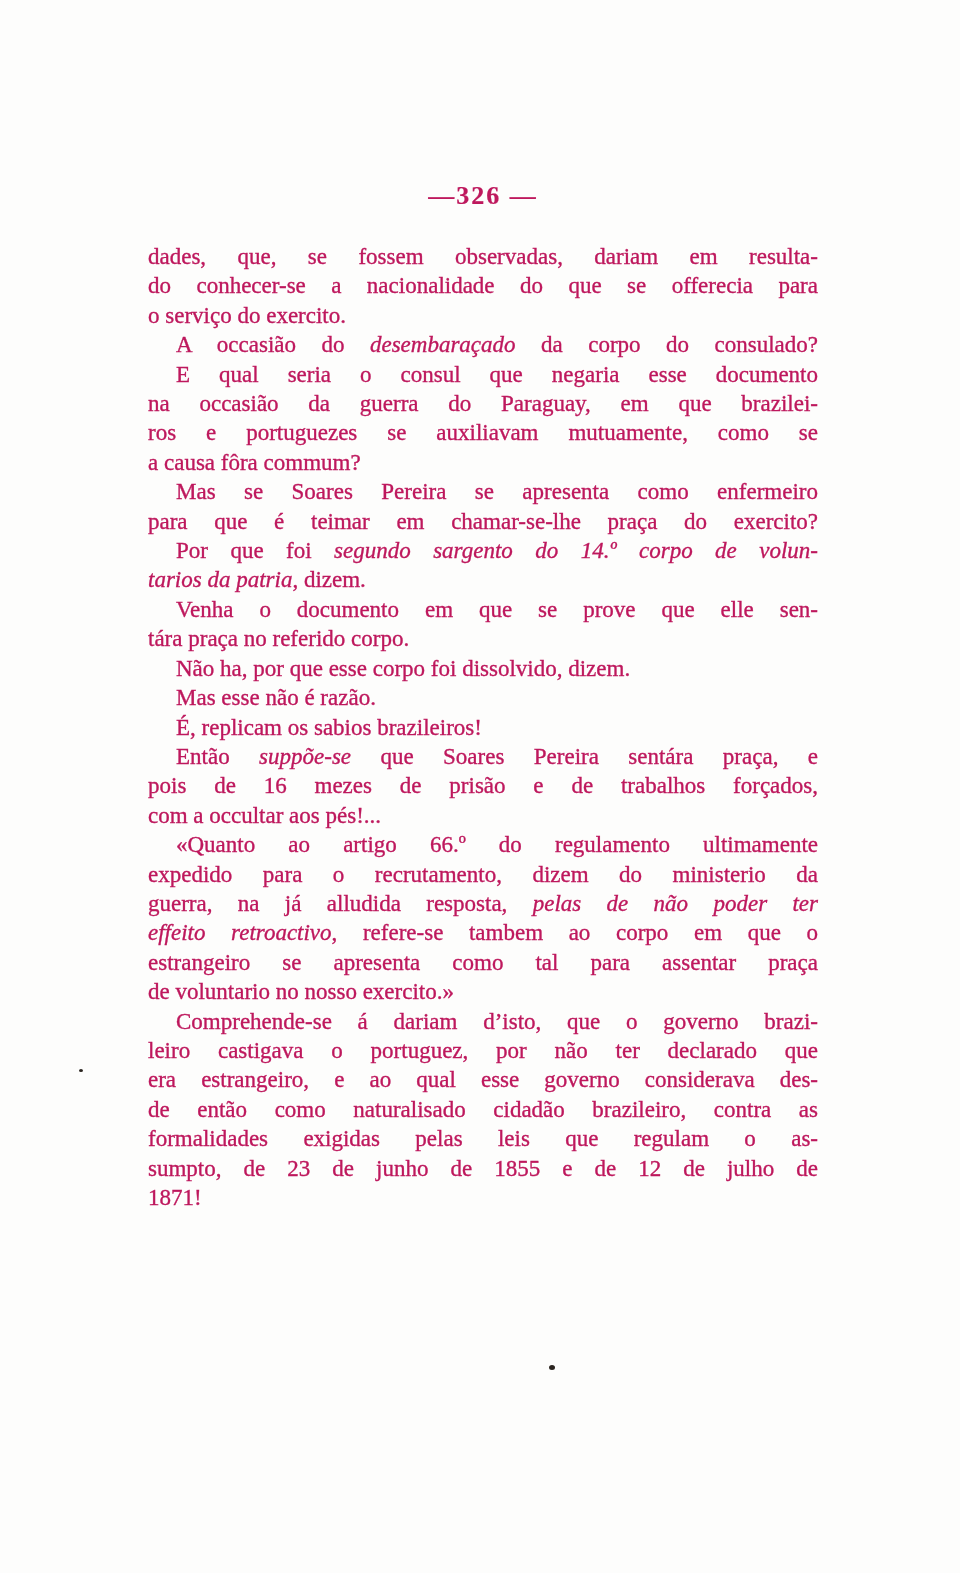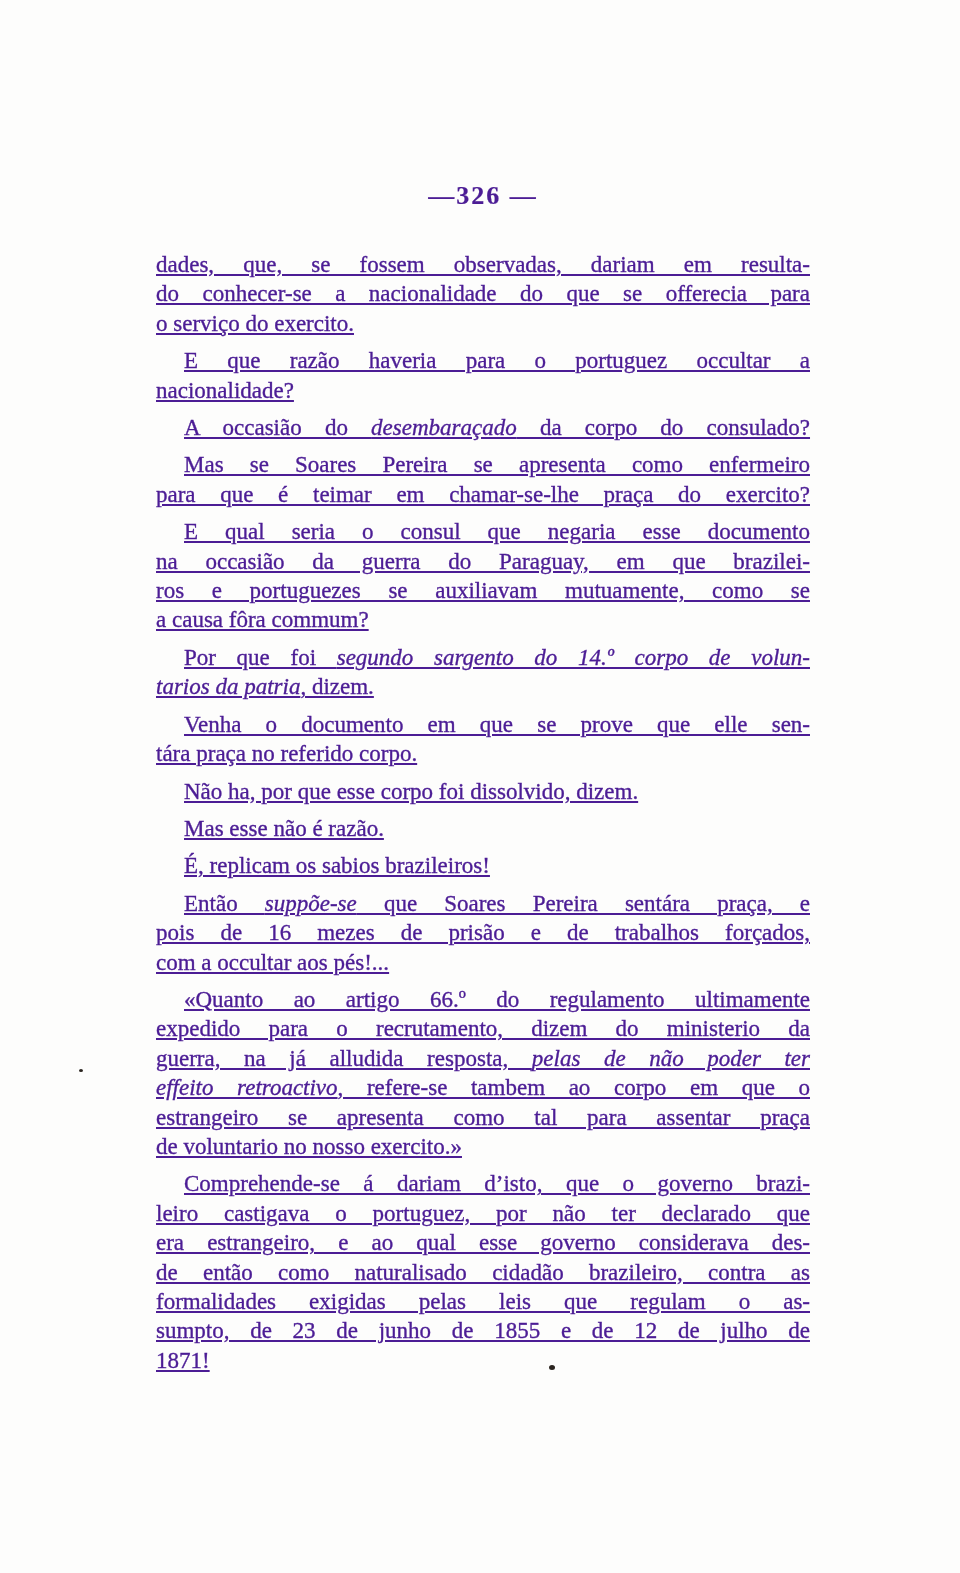--- a/index.html
+++ b/index.html
@@ -7,21 +7,21 @@
     padding: 0;
     background: #fdfdfc;
   }
   .page {
     position: relative;
     width: 960px;
     height: 1573px;
     background: #fdfdfc;
     overflow: hidden;
     font-family: "Liberation Serif", "DejaVu Serif", serif;
-    color: #4c1d95;
+    color: #be185d;
   }
   .pageno {
     position: absolute;
     top: 181px;
     left: 148px;
     width: 670px;
     text-align: center;
     font-size: 26px;
     font-weight: bold;
     letter-spacing: 2px;
@@ -30,23 +30,22 @@
   .textblock {
     position: absolute;
     left: 148px;
     top: 242px;
     width: 670px;
     font-size: 23px;
     line-height: 29.4px;
     -webkit-text-stroke: 0.35px currentColor;
   }
   .para {
-    margin: 8px;
+    margin: 0;
     padding: 0;
-    text-decoration: underline;
   }
   .line {
     text-align: justify;
     text-align-last: justify;
     white-space: normal;
   }
   .line.last {
     text-align-last: left;
   }
   .para.indent .line:first-child {
@@ -66,35 +65,31 @@
 
 <div class="page">
   <div class="pageno">—326 —</div>
   <div class="textblock">
       <div class="para">
         <div class="line"><span>dades, que, se fossem observadas, dariam em resulta-</span></div>
         <div class="line"><span>do conhecer-se a nacionalidade do que se offerecia para</span></div>
         <div class="line last"><span>o serviço do exercito.</span></div>
       </div>
       <div class="para indent">
-        <div class="line"><span>E que razão haveria para o portuguez occultar a</span></div>
-        <div class="line last"><span>nacionalidade?</span></div>
-      </div>
-      <div class="para indent">
         <div class="line"><span>A occasião do </span><em>desembaraçado</em><span> da corpo do consulado?</span></div>
-      </div>
-      <div class="para indent">
-        <div class="line"><span>Mas se Soares Pereira se apresenta como enfermeiro</span></div>
-        <div class="line"><span>para que é teimar em chamar-se-lhe praça do exercito?</span></div>
       </div>
       <div class="para indent">
         <div class="line"><span>E qual seria o consul que negaria esse documento</span></div>
         <div class="line"><span>na occasião da guerra do Paraguay, em que brazilei-</span></div>
         <div class="line"><span>ros e portuguezes se auxiliavam mutuamente, como se</span></div>
         <div class="line last"><span>a causa fôra commum?</span></div>
+      </div>
+      <div class="para indent">
+        <div class="line"><span>Mas se Soares Pereira se apresenta como enfermeiro</span></div>
+        <div class="line"><span>para que é teimar em chamar-se-lhe praça do exercito?</span></div>
       </div>
       <div class="para indent">
         <div class="line"><span>Por que foi </span><em>segundo sargento do 14.º corpo de volun-</em></div>
         <div class="line last"><em>tarios da patria</em><span>, dizem.</span></div>
       </div>
       <div class="para indent">
         <div class="line"><span>Venha o documento em que se prove que elle sen-</span></div>
         <div class="line last"><span>tára praça no referido corpo.</span></div>
       </div>
       <div class="para indent">

